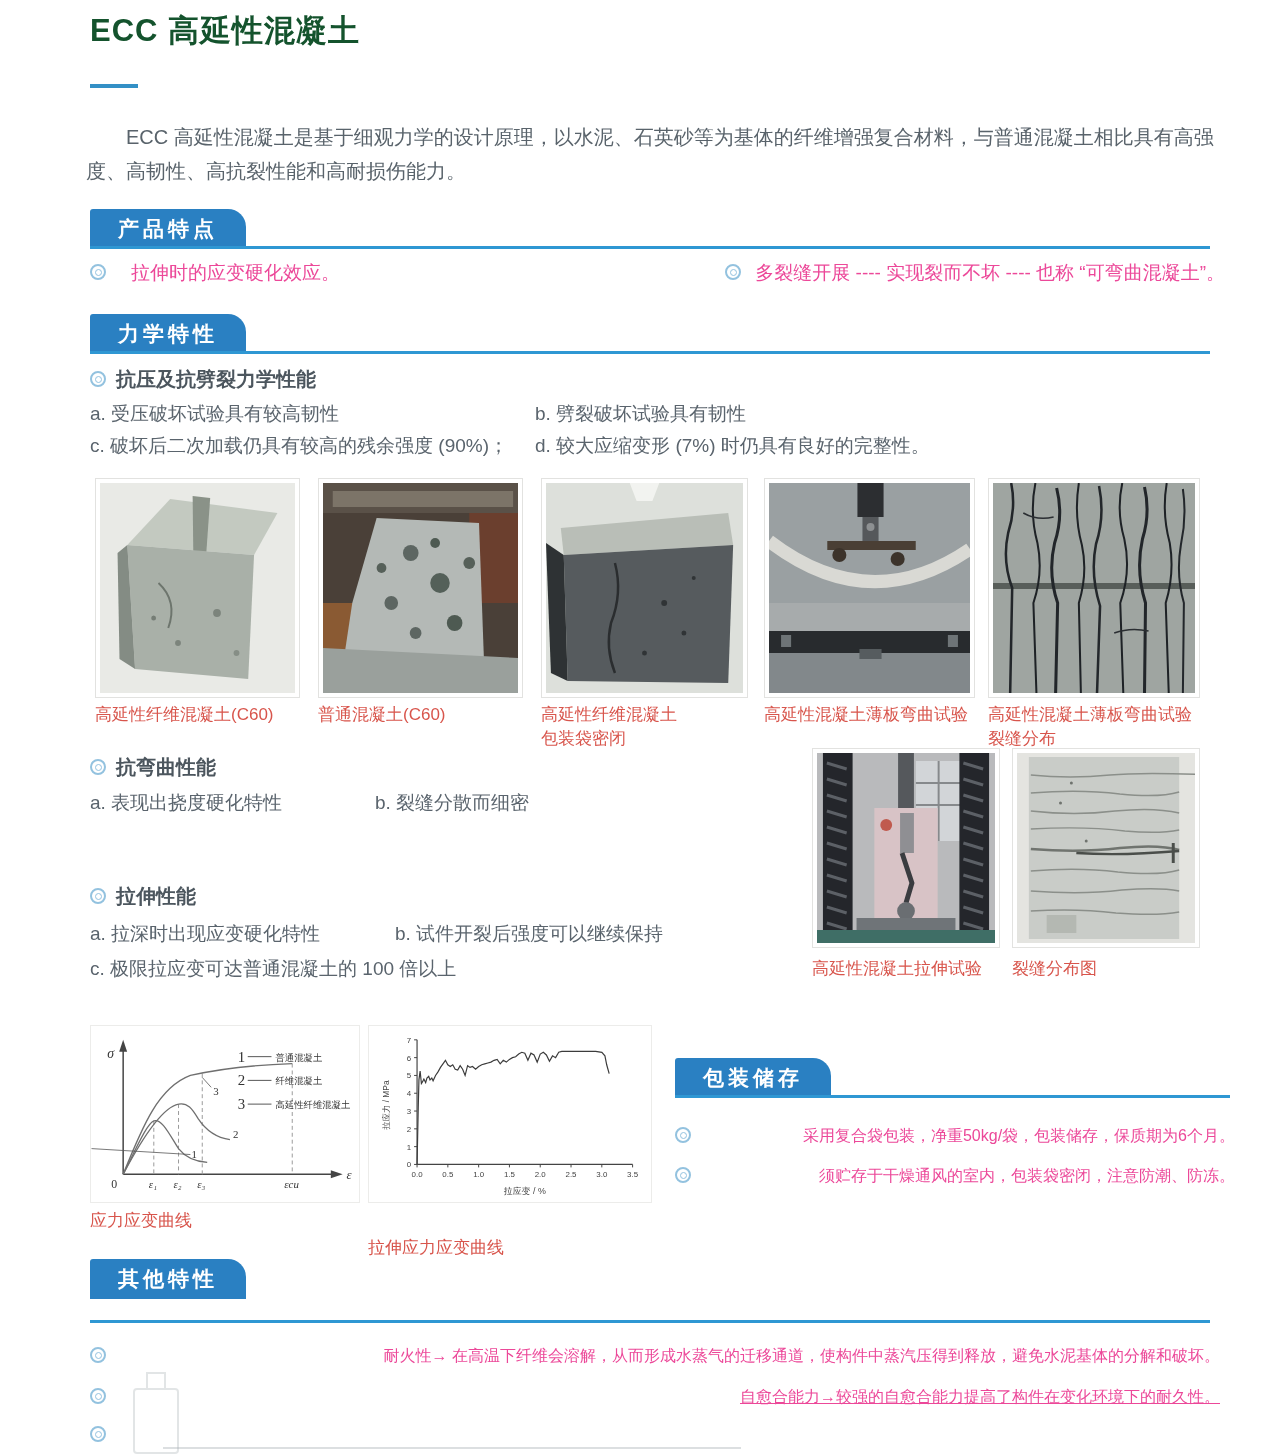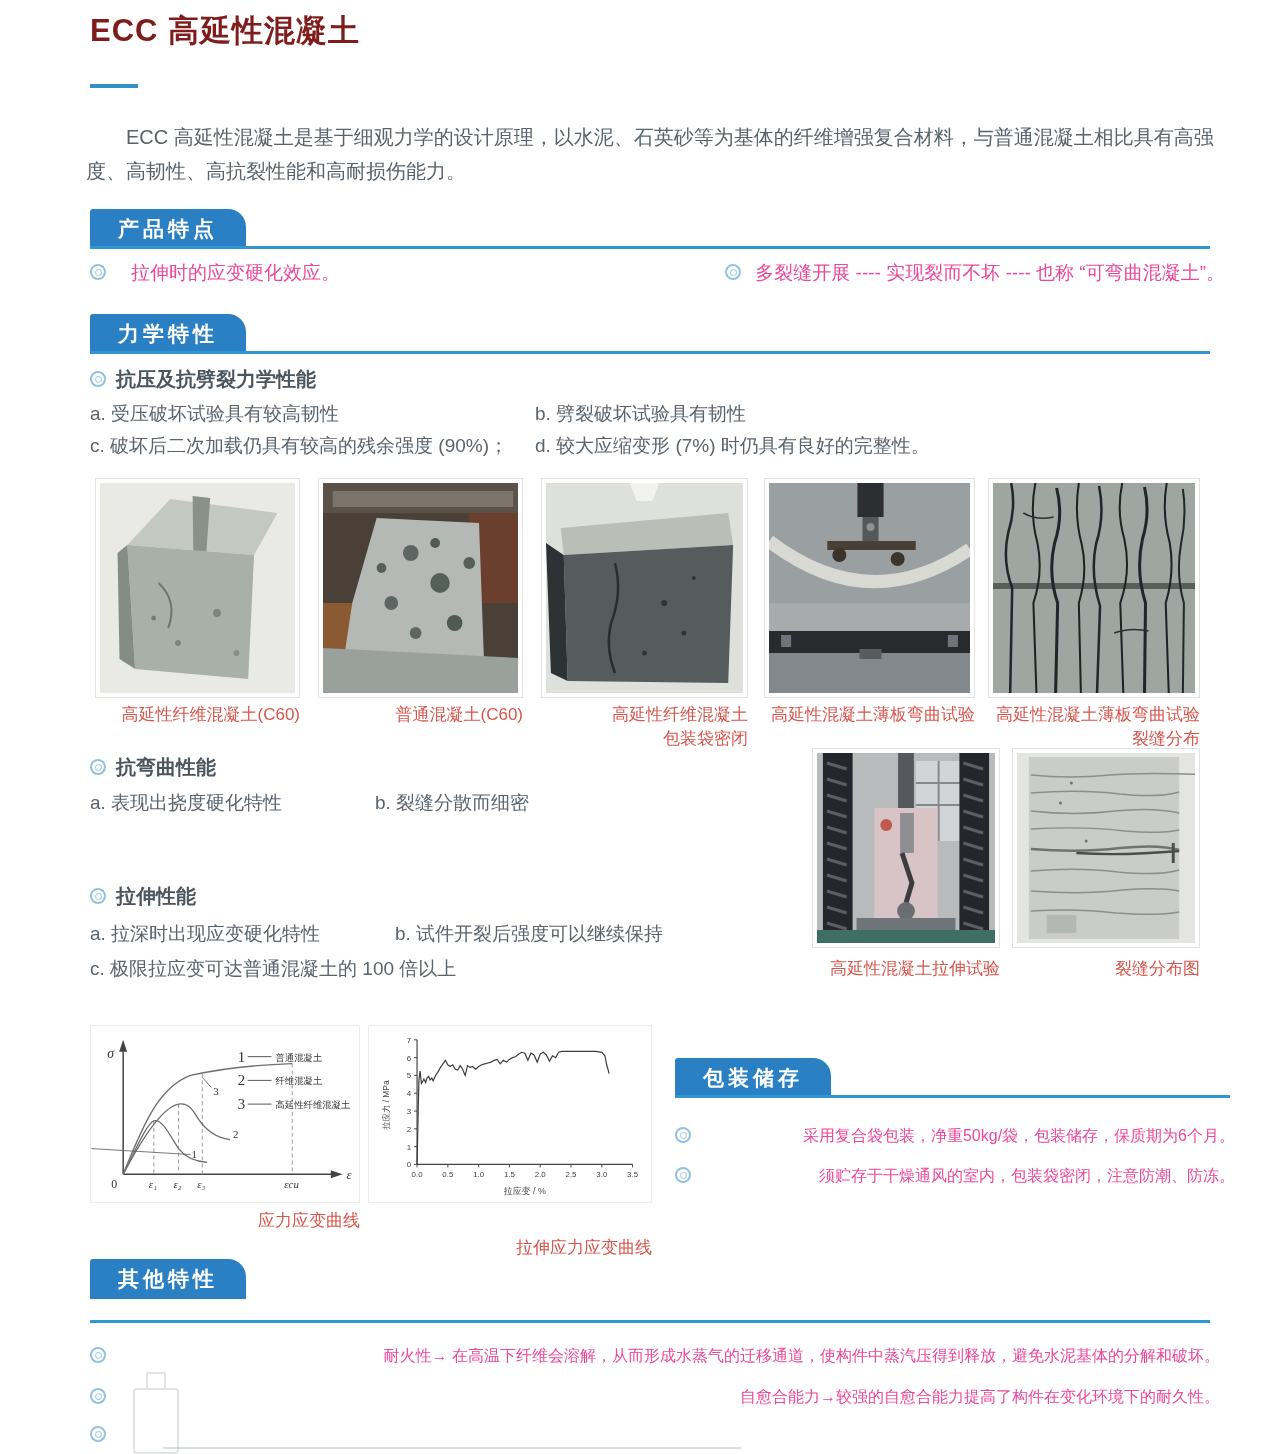--- a/index.html
+++ b/index.html
@@ -4,21 +4,21 @@
 <style>
   * { margin:0; padding:0; box-sizing:border-box; }
   html,body { background:#ffffff; }
   body { font-family:"Liberation Sans","DejaVu Sans",sans-serif; }
   #page {
     position:relative; width:1279px; height:1454px; background:#ffffff;
     overflow:hidden; margin:0 auto;
   }
   .abs { position:absolute; }
 
-  .page-title { font-size:31px; font-weight:bold; color:#7f1d1d; letter-spacing:1px; }
+  .page-title { font-size:31px; font-weight:bold; color:#14532d; letter-spacing:1px; }
   .title-underline { width:48px; height:4px; background:#3390c6; }
 
   .intro { width:1130px; font-size:20px; line-height:34px; color:#59636b; text-indent:2em; }
 
   .tab {
     width:156px; height:40px; line-height:40px; text-align:center;
     background:#2a80c2; color:#ffffff; font-size:21px; font-weight:bold;
     letter-spacing:4px; border-radius:3px 18px 0 0;
   }
   .hline { height:3px; background:#2f97d3; }
@@ -31,21 +31,21 @@
   }
   .ring-inner { width:7px; height:7px; border:1.5px solid #93c2df; border-radius:50%; }
 
   .subhead { display:flex; align-items:flex-start; gap:10px; }
   .subhead .txt { font-size:20px; font-weight:bold; color:#4c565e; }
   .item { font-size:19px; color:#5a646d; }
 
   .photo { background:#ffffff; border:1px solid #e2e2e0; padding:4px; overflow:hidden; }
   .photo svg { display:block; width:100%; height:100%; }
 
-  .caption { color:#d8554c; font-size:17px; text-align:right; line-height:24px; }
+  .caption { color:#d8554c; font-size:17px; text-align:left; line-height:24px; }
 
   .chart-box { background:#ffffff; border:1px solid #ececea; }
   .chart-box svg { display:block; width:100%; height:100%; }
 
   .wm { border:2px solid rgba(158,168,172,0.30); background:transparent; }
   .wm-line { background:rgba(168,175,180,0.40); }
 </style>
 </head>
 <body>
 
@@ -349,21 +349,21 @@
   </div>
 
   <div class="abs tab" style="left:90px; top:1259px;">其他特性</div>
   <div class="abs hline" style="left:90px; top:1320px; width:1120px;"></div>
   <div class="abs bullet big" style="left:90px; top:1342px; width:1130px;">
     <span class="ring">
         <span class="ring-inner"></span>
       </span>
     <span>耐火性→ 在高温下纤维会溶解，从而形成水蒸气的迁移通道，使构件中蒸汽压得到释放，避免水泥基体的分解和破坏。</span>
   </div>
-  <div class="abs bullet big" style="left:90px; top:1383px; width:1130px;">
+  <div class="abs bullet big" style="left:90px; top:1383px; width:1130px;text-decoration:underline;">
     <span class="ring">
         <span class="ring-inner"></span>
       </span>
     <span>自愈合能力→较强的自愈合能力提高了构件在变化环境下的耐久性。</span>
   </div>
   <div class="abs bullet big" style="left:90px; top:1421px; width:1130px;">
     <span class="ring">
         <span class="ring-inner"></span>
       </span>
   </div>

